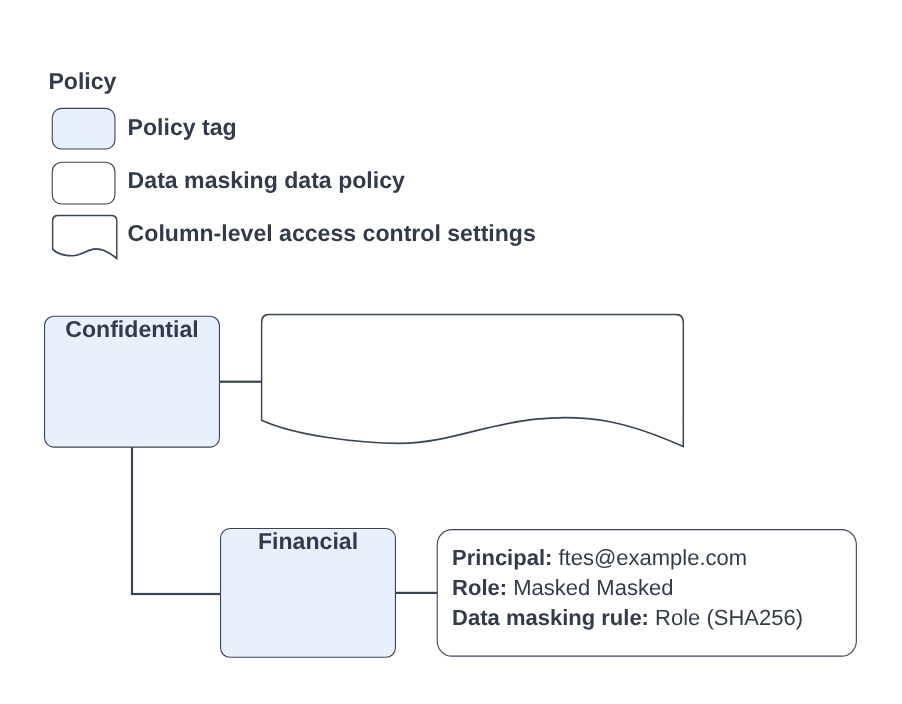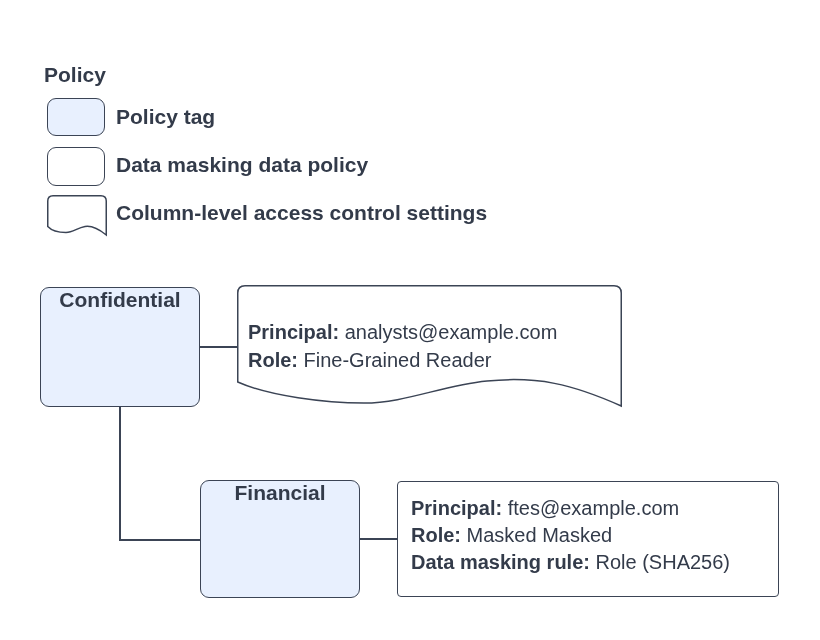--- a/index.html
+++ b/index.html
@@ -34,21 +34,21 @@
   .node-financial{left:200px;top:480px;width:160px;height:118px;}
 
   .doc-note{position:absolute;left:237px;top:285px;width:385px;height:125px;z-index:2;}
   .doc-note svg{position:absolute;left:0;top:0;display:block;}
   .doc-note .note-text{position:absolute;left:11px;top:33px;}
 
   .note-text{font-size:20px;line-height:28px;white-space:nowrap;}
   .note-text .k{font-weight:bold;}
 
   .mask-note{position:absolute;left:397px;top:481px;width:382px;height:116px;box-sizing:border-box;
-             border:1.5px solid var(--shape-stroke);border-radius:4px;background:var(--note-fill);z-index:2;padding-left:28px;}
+             border:1.5px solid var(--shape-stroke);border-radius:14px;background:var(--note-fill);z-index:2;padding-left:28px;}
   .mask-note .note-text{position:absolute;left:13px;top:13px;line-height:27px;}
 
   .doc-shape-path{fill:var(--note-fill);stroke:var(--shape-stroke);stroke-width:1.5;}
   .swatch-doc .doc-shape-path{stroke-width:1.5;}
 
   .connector{position:absolute;background:var(--shape-stroke);z-index:1;}
   .conn-confidential-doc{left:200px;top:346px;width:38px;height:1.5px;}
   .conn-elbow-v{left:119px;top:406px;width:1.5px;height:134px;}
   .conn-elbow-h{left:119px;top:539px;width:82px;height:1.5px;}
   .conn-financial-mask{left:359px;top:538px;width:39px;height:1.5px;}
@@ -86,24 +86,20 @@
   <div class="node node-financial">
     <span>Financial</span>
   </div>
 
   <div class="doc-note">
     <svg width="385" height="125" viewBox="0 0 385 125">
       <path class="doc-shape-path" d="M 8 0.75 L 377 0.75 Q 384.25 0.75 384.25 8 L 384.25 121
         C 335 99 300 91 250 96 C 205 100.5 168 118 127 118 C 88 118 32 111 0.75 97
         L 0.75 8 Q 0.75 0.75 8 0.75 Z"></path>
     </svg>
-    <div class="note-text">
-      <div><span class="k">Principal:</span><span> analysts@example.com</span></div>
-      <div><span class="k">Role:</span><span> Fine-Grained Reader</span></div>
-    </div>
   </div>
 
   <div class="mask-note">
     <div class="note-text">
       <div><span class="k">Principal:</span><span> ftes@example.com</span></div>
       <div><span class="k">Role:</span><span> Masked Masked</span></div>
       <div><span class="k">Data masking rule:</span><span> Role (SHA256)</span></div>
     </div>
   </div>
 

